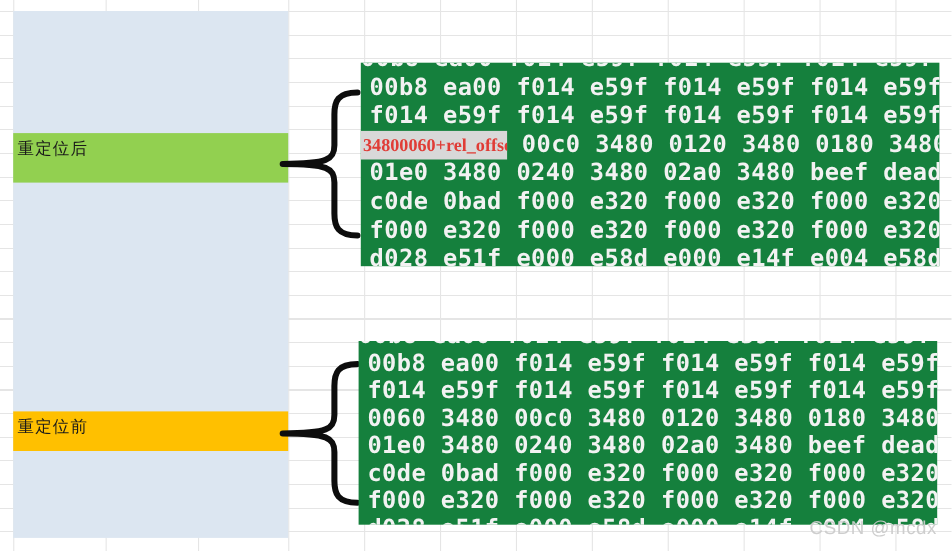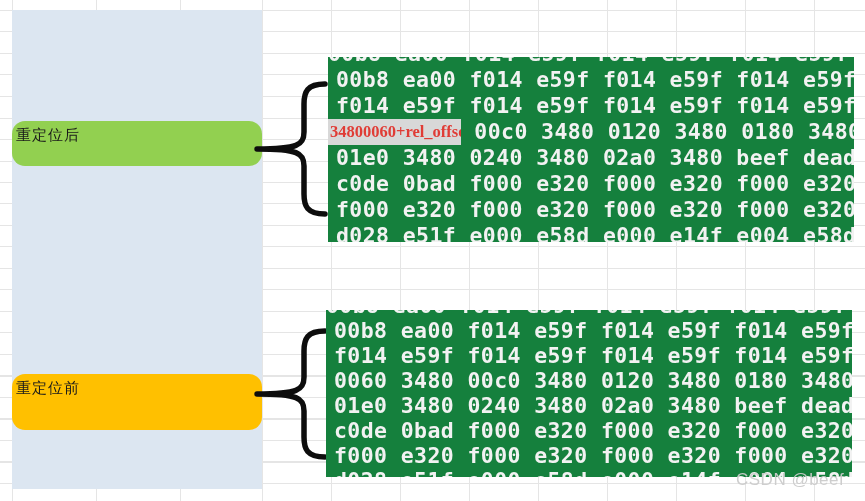--- a/index.html
+++ b/index.html
@@ -17,24 +17,24 @@
       transparent 11px, transparent 21.5px);
   }
   .vline{position:absolute;top:0;width:1px;height:501px;background:#e5e5e5;}
   .col-fill{
     position:absolute;left:12px;top:10px;width:250px;height:479px;
     background:#dce6f1;
   }
   .band{
     position:absolute;left:12px;width:250px;
     font-size:15px;color:#1a1a1a;letter-spacing:1px;
-    padding:5px 0 0 4px;box-sizing:border-box;border-radius:13px;
+    padding:5px 0 0 4px;box-sizing:border-box;
   }
   .band.green{top:121px;height:45px;background:#92d050;}
-  .band.orange{top:374px;height:56px;background:#ffc000;}
+  .band.orange{top:374px;height:36px;background:#ffc000;}
   .braces{position:absolute;left:0;top:0;pointer-events:none;}
   .hexblock{
     position:absolute;width:526px;background:#15803d;color:#f2f2f2;
     font-family:"DejaVu Sans Mono","Liberation Mono",monospace;
     font-weight:bold;font-size:21.5px;letter-spacing:0.4px;
     overflow:hidden;white-space:pre;
   }
   #hex-after{left:328px;top:57px;height:185px;}
   #hex-before{left:326px;top:310px;height:167px;}
   .clip-row{overflow:hidden;}
@@ -89,13 +89,13 @@
 
 <svg class="braces" width="865" height="501" viewBox="0 0 865 501">
   <path d="M 325 84 C 307 84 304 92 304 104 L 304 132 C 304 145 298 149 257 149 C 298 149 304 153 304 166 L 304 194 C 304 206 307 214 325 214" fill="none" stroke="#0d0d0d" stroke-width="5.5" stroke-linecap="round" stroke-linejoin="round"></path>
   <path d="M 325 331 C 307 331 304 339 304 351 L 304 377 C 304 390 298 394 257 394 C 298 394 304 398 304 411 L 304 437 C 304 449 307 457 325 457" fill="none" stroke="#0d0d0d" stroke-width="5.5" stroke-linecap="round" stroke-linejoin="round"></path>
 </svg>
 
 <div class="hexblock" id="hex-after"><div class="clip-row"><span>00b8 ea00 f014 e59f f014 e59f f014 e59f</span></div><div class="hex-row">00b8 ea00 f014 e59f f014 e59f f014 e59f</div><div class="hex-row">f014 e59f f014 e59f f014 e59f f014 e59f</div><div class="hex-row has-hl"><span class="hl">34800060+rel_offset</span> 00c0 3480 0120 3480 0180 3480</div><div class="hex-row">01e0 3480 0240 3480 02a0 3480 beef dead</div><div class="hex-row">c0de 0bad f000 e320 f000 e320 f000 e320</div><div class="hex-row">f000 e320 f000 e320 f000 e320 f000 e320</div><div class="hex-row">d028 e51f e000 e58d e000 e14f e004 e58d</div></div>
 
 <div class="hexblock" id="hex-before"><div class="clip-row"><span>00b8 ea00 f014 e59f f014 e59f f014 e59f</span></div><div class="hex-row">00b8 ea00 f014 e59f f014 e59f f014 e59f</div><div class="hex-row">f014 e59f f014 e59f f014 e59f f014 e59f</div><div class="hex-row">0060 3480 00c0 3480 0120 3480 0180 3480</div><div class="hex-row">01e0 3480 0240 3480 02a0 3480 beef dead</div><div class="hex-row">c0de 0bad f000 e320 f000 e320 f000 e320</div><div class="hex-row">f000 e320 f000 e320 f000 e320 f000 e320</div><div class="hex-row">d028 e51f e000 e58d e000 e14f e004 e58d</div></div>
 
-<div class="watermark">CSDN @beef</div>
+<div class="watermark">CSDN @mcdx</div>
 
 </body></html>

